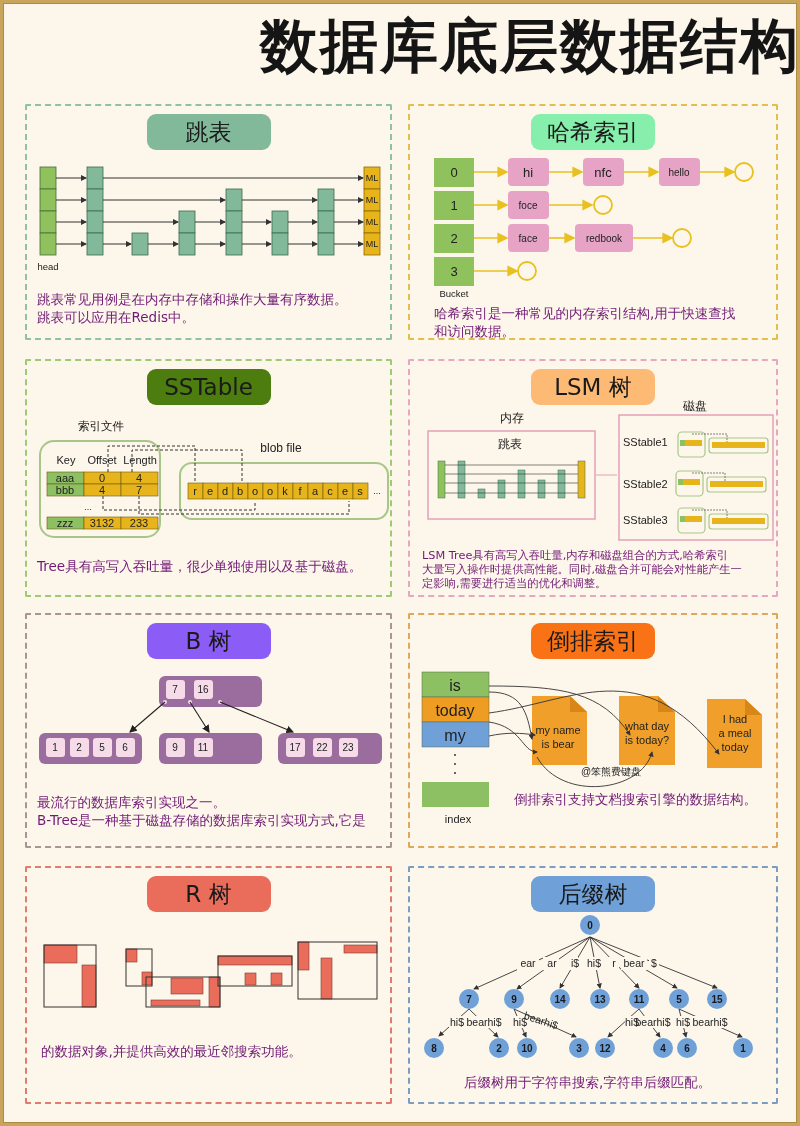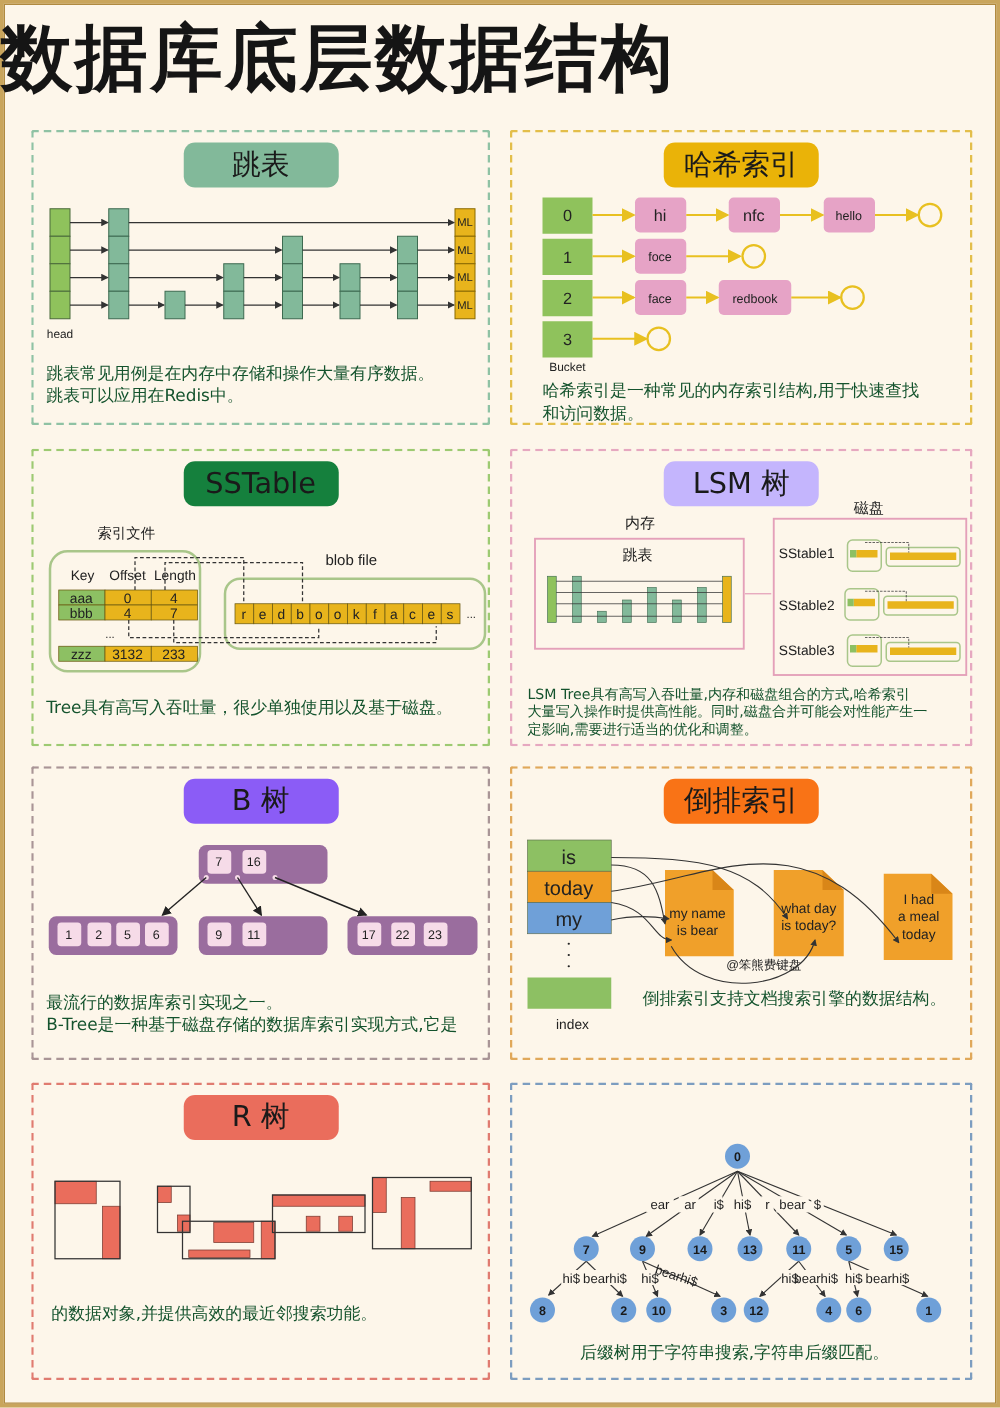--- a/index.html
+++ b/index.html
@@ -1,21 +1,21 @@
 <!DOCTYPE html>
 <html><head>
 <meta charset="utf-8">
 <style>
 *{box-sizing:border-box;margin:0;padding:0}
 body{width:800px;height:1126px;background:#c9a55c;font-family:"DejaVu Sans","Liberation Sans",sans-serif;overflow:hidden}
 .frame{position:absolute;left:3px;top:3px;width:794px;height:1120px;background:#fdf6ea;border:1px solid #b08a40}
-.title{position:absolute;left:0;top:8px;width:800px;text-align:left;font-size:58px;font-weight:bold;color:#151515;letter-spacing:2px}
+.title{position:absolute;left:0;top:8px;width:800px;text-align:right;font-size:58px;font-weight:bold;color:#151515;letter-spacing:2px}
 .panel{position:absolute;border:2px dashed;border-radius:2px}
 .badge{position:absolute;left:50%;transform:translateX(-50%);top:8px;height:36px;width:124px;border-radius:9px;text-align:center;font-size:23px;line-height:36px;color:#1a1a1a}
-.desc{position:absolute;font-size:13.5px;line-height:18px;color:#14532d}
+.desc{position:absolute;font-size:13.5px;line-height:18px;color:#701a75}
 svg{position:absolute;overflow:visible}
 svg text{font-family:"Liberation Sans","DejaVu Sans",sans-serif}
 </style>
 </head>
 <body>
 
 <div class="frame"></div>
 <div class="title">数据库底层数据结构</div>
 
 <div class="panel" style="left:25px;top:104px;width:367px;height:236px;border-color:#8fc2a4">
@@ -86,21 +86,21 @@
       <text x="46" y="268" font-size="9.5">head</text>
     </g>
   </svg>
   <div class="desc" style="left:10px;top:184px">
     <div>跳表常见用例是在内存中存储和操作大量有序数据。</div>
     <div>跳表可以应用在Redis中。</div>
   </div>
 </div>
 
 <div class="panel" style="left:408px;top:104px;width:370px;height:236px;border-color:#e3be4a">
-  <div class="badge" style="background:#eab308">哈希索引</div>
+  <div class="badge" style="background:#86efac">哈希索引</div>
   <svg style="left:0;top:0" width="370" height="236" viewBox="408 104 370 236">
     <defs>
         <marker id="ar2" markerWidth="7" markerHeight="7" refX="6" refY="3.5" orient="auto">
           <path d="M0,0L7,3.5L0,7z" fill="#e8c020"></path>
         </marker>
       </defs>
     <g fill="#8fc25c">
       <rect x="432" y="156" width="40" height="29"></rect>
         <rect x="432" y="189" width="40" height="29"></rect>
         <rect x="432" y="222" width="40" height="29"></rect>
@@ -146,21 +146,21 @@
       <text x="452" y="295" font-size="9.5">Bucket</text>
     </g>
   </svg>
   <div class="desc" style="left:24px;top:198px">
     <div>哈希索引是一种常见的内存索引结构,用于快速查找</div>
     <div>和访问数据。</div>
   </div>
 </div>
 
 <div class="panel" style="left:25px;top:359px;width:367px;height:238px;border-color:#9dca72">
-  <div class="badge" style="background:#15803d">SSTable</div>
+  <div class="badge" style="background:#4d7c0f">SSTable</div>
   <svg style="left:0;top:0" width="367" height="238" viewBox="25 359 367 238">
     <rect x="38" y="439" width="120" height="96" rx="14" fill="none" stroke="#a9c68a" stroke-width="2"></rect>
     <rect x="178" y="461" width="208" height="56" rx="12" fill="none" stroke="#a9c68a" stroke-width="2"></rect>
     <g stroke="#6b5a10" stroke-width="0.6">
       <rect x="45" y="470" width="37" height="12" fill="#8dc063"></rect>
         <rect x="82" y="470" width="37" height="12" fill="#e8b41c"></rect>
         <rect x="119" y="470" width="37" height="12" fill="#e8b41c"></rect>
       <rect x="45" y="482" width="37" height="12" fill="#8dc063"></rect>
         <rect x="82" y="482" width="37" height="12" fill="#e8b41c"></rect>
         <rect x="119" y="482" width="37" height="12" fill="#e8b41c"></rect>
@@ -217,21 +217,21 @@
         <text x="328" y="493">c</text>
         <text x="343" y="493">e</text>
         <text x="358" y="493">s</text>
       <text x="375" y="492" font-size="9">...</text>
     </g>
   </svg>
   <div class="desc" style="left:10px;top:196px">Tree具有高写入吞吐量，很少单独使用以及基于磁盘。</div>
 </div>
 
 <div class="panel" style="left:408px;top:359px;width:370px;height:238px;border-color:#e6a8c0">
-  <div class="badge" style="background:#c4b5fd">LSM 树</div>
+  <div class="badge" style="background:#fdba74">LSM 树</div>
   <svg style="left:0;top:0" width="370" height="238" viewBox="408 359 370 238">
     <text x="510" y="420" font-size="12" text-anchor="middle" fill="#222">内存</text>
     <rect x="426" y="429" width="167" height="88" fill="none" stroke="#e4a0b9" stroke-width="1.5"></rect>
     <text x="508" y="446" font-size="12" text-anchor="middle" fill="#222">跳表</text>
     <g stroke="#3d6a50" stroke-width="0.5" fill="#82b99a">
       <rect x="436" y="459" width="7" height="37" fill="#8fc25c"></rect>
       <rect x="456" y="459" width="7" height="37"></rect>
         <rect x="476" y="487" width="7" height="9"></rect>
         <rect x="496" y="478" width="7" height="18"></rect>
       <rect x="516" y="468" width="7" height="28"></rect>
@@ -422,20 +422,21 @@
       <rect x="216" y="954" width="74" height="30"></rect>
       <rect x="296" y="940" width="79" height="57"></rect>
     </g>
   </svg>
   <div class="desc" style="left:14px;top:174px">
     <div>的数据对象,并提供高效的最近邻搜索功能。</div>
   </div>
 </div>
 
 <div class="panel" style="left:408px;top:866px;width:370px;height:238px;border-color:#7c9dc0">
+  <div class="badge" style="background:#6fa0d8">后缀树</div>
   <svg style="left:0;top:0" width="370" height="238" viewBox="408 866 370 238">
     <defs>
         <marker id="ar5" markerWidth="6" markerHeight="6" refX="5" refY="3" orient="auto">
           <path d="M0,0L6,3L0,6z" fill="#333"></path>
         </marker>
       </defs>
     <g stroke="#333" stroke-width="0.9" marker-end="url(#ar5)">
       <line x1="588" y1="935" x2="472" y2="987"></line>
         <line x1="588" y1="935" x2="515" y2="987"></line>
         <line x1="588" y1="935" x2="558" y2="986"></line>

